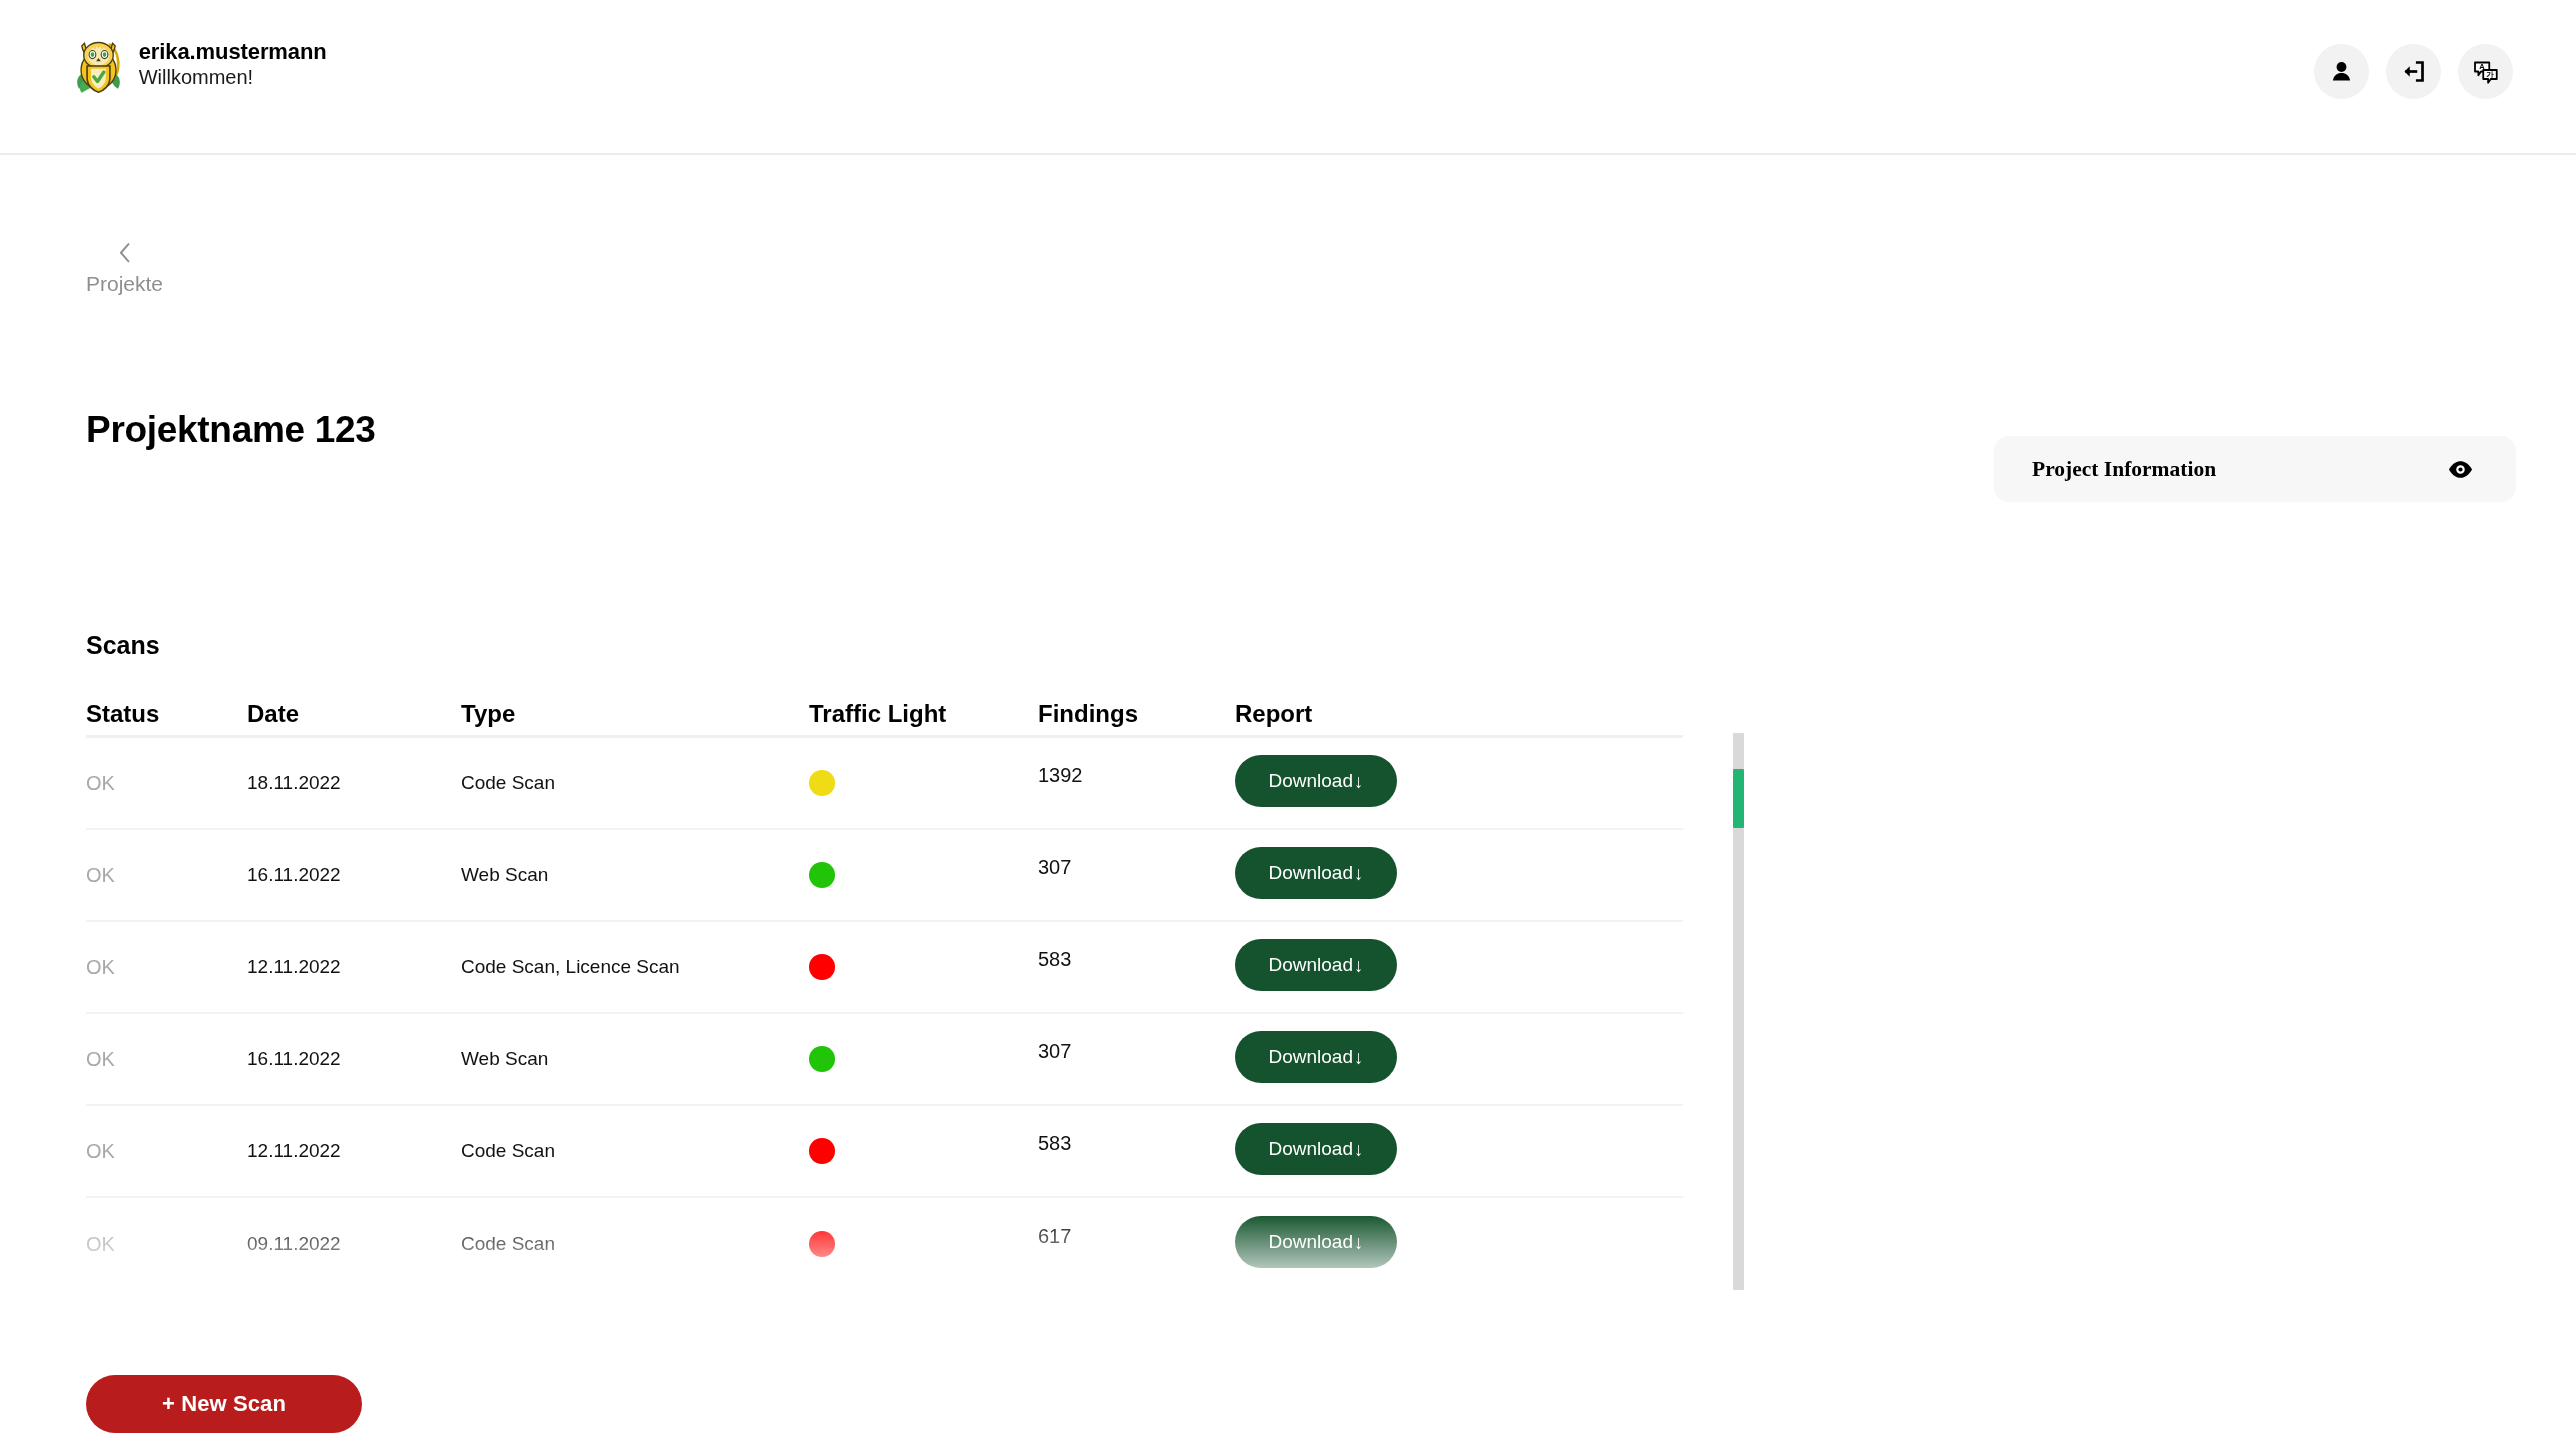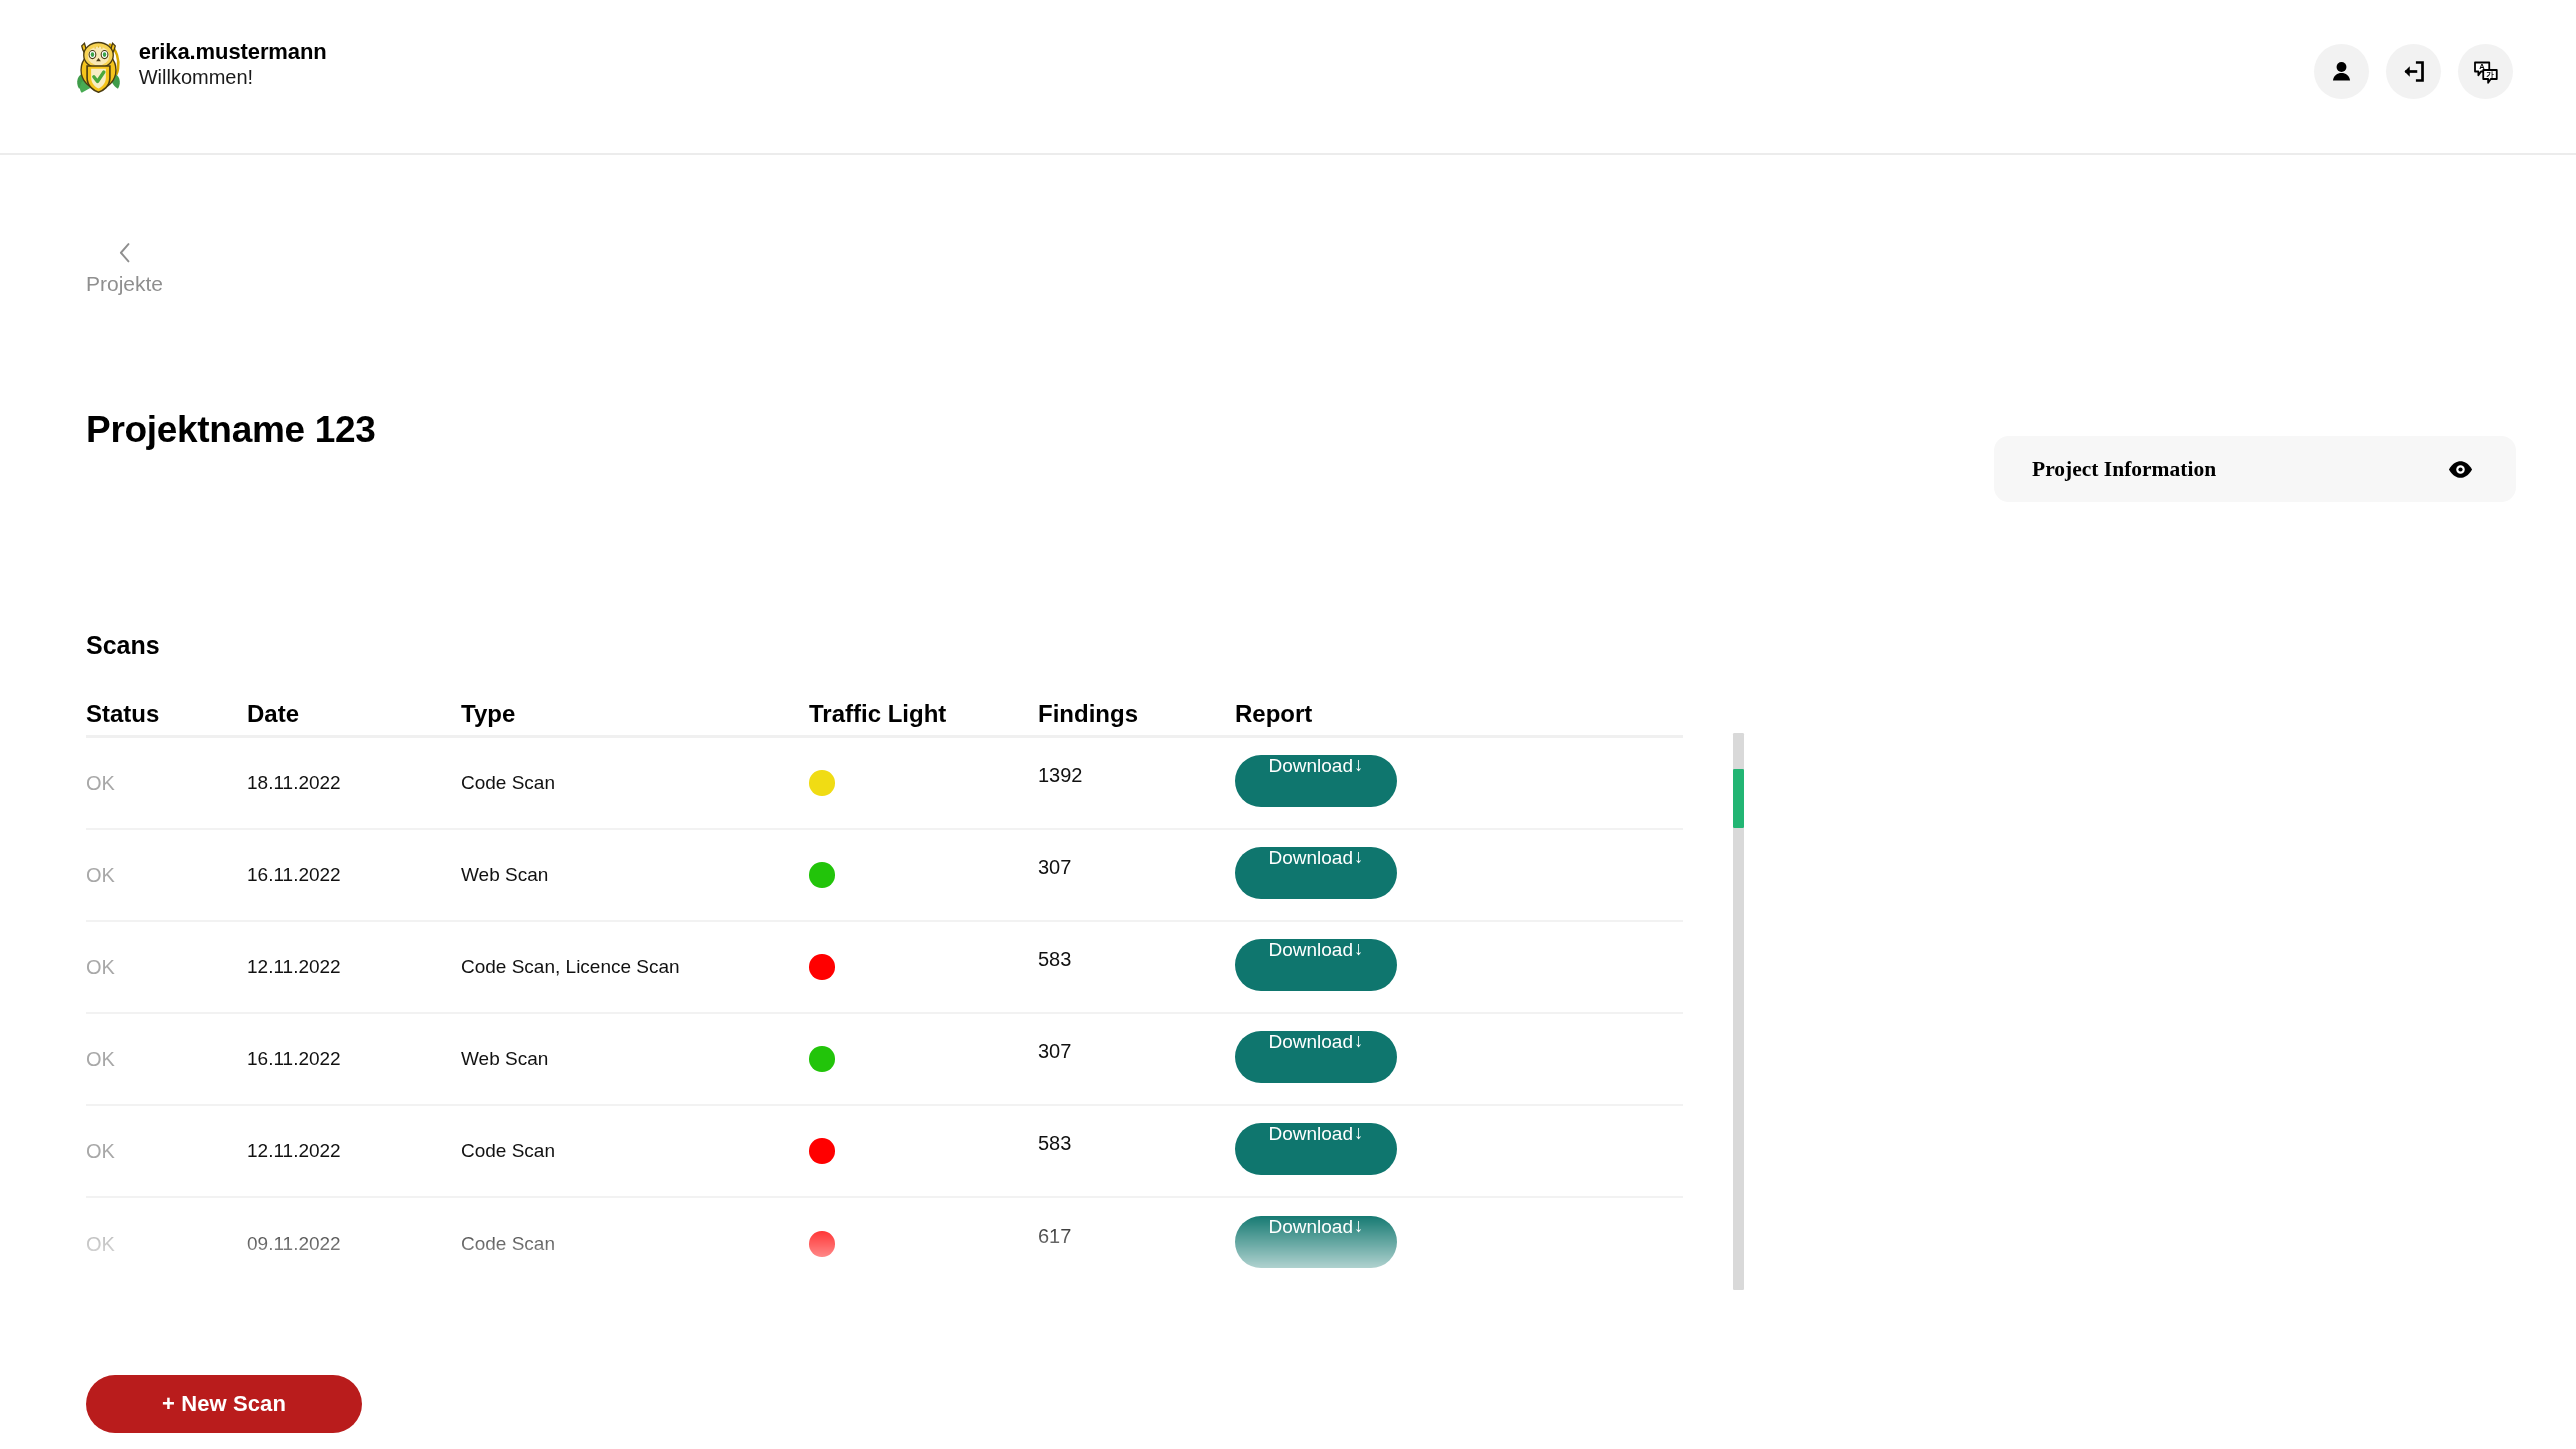--- a/index.html
+++ b/index.html
@@ -235,28 +235,28 @@
   .dot {
     width: 25.5px;
     height: 25.5px;
     border-radius: 50%;
     display: block;
   }
 
   .download-btn {
     width: 162px;
     height: 52px;
-    background: #0f766e;
+    background: #14532d;
     border: none;
     border-radius: 26px;
     color: #ffffff;
     font-family: "Liberation Sans", sans-serif;
     font-size: 19px;
     display: flex;
-    align-items: flex-start;
+    align-items: center;
     justify-content: center;
     gap: 1px;
     cursor: pointer;
     position: relative;
     top: -2px;
   }
   .download-arrow { font-size: 19px; line-height: 1; }
 
   
   .scrollbar-track {

